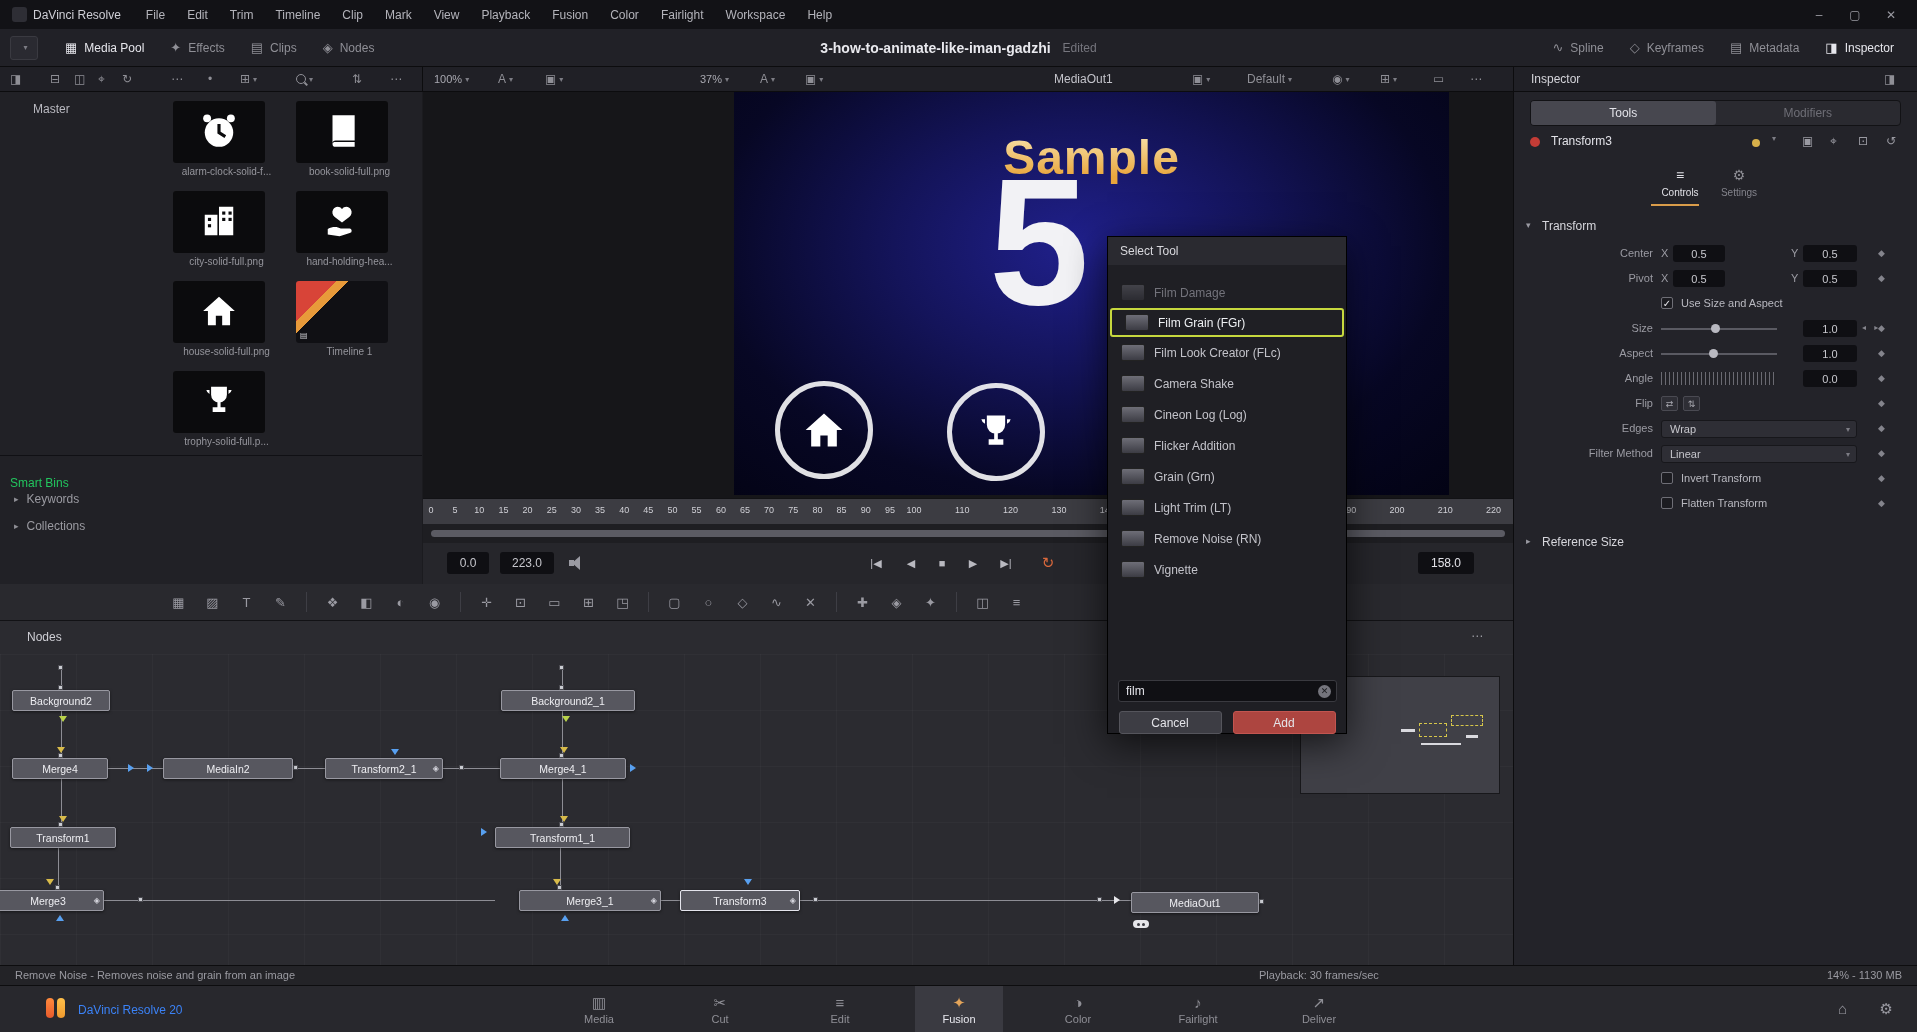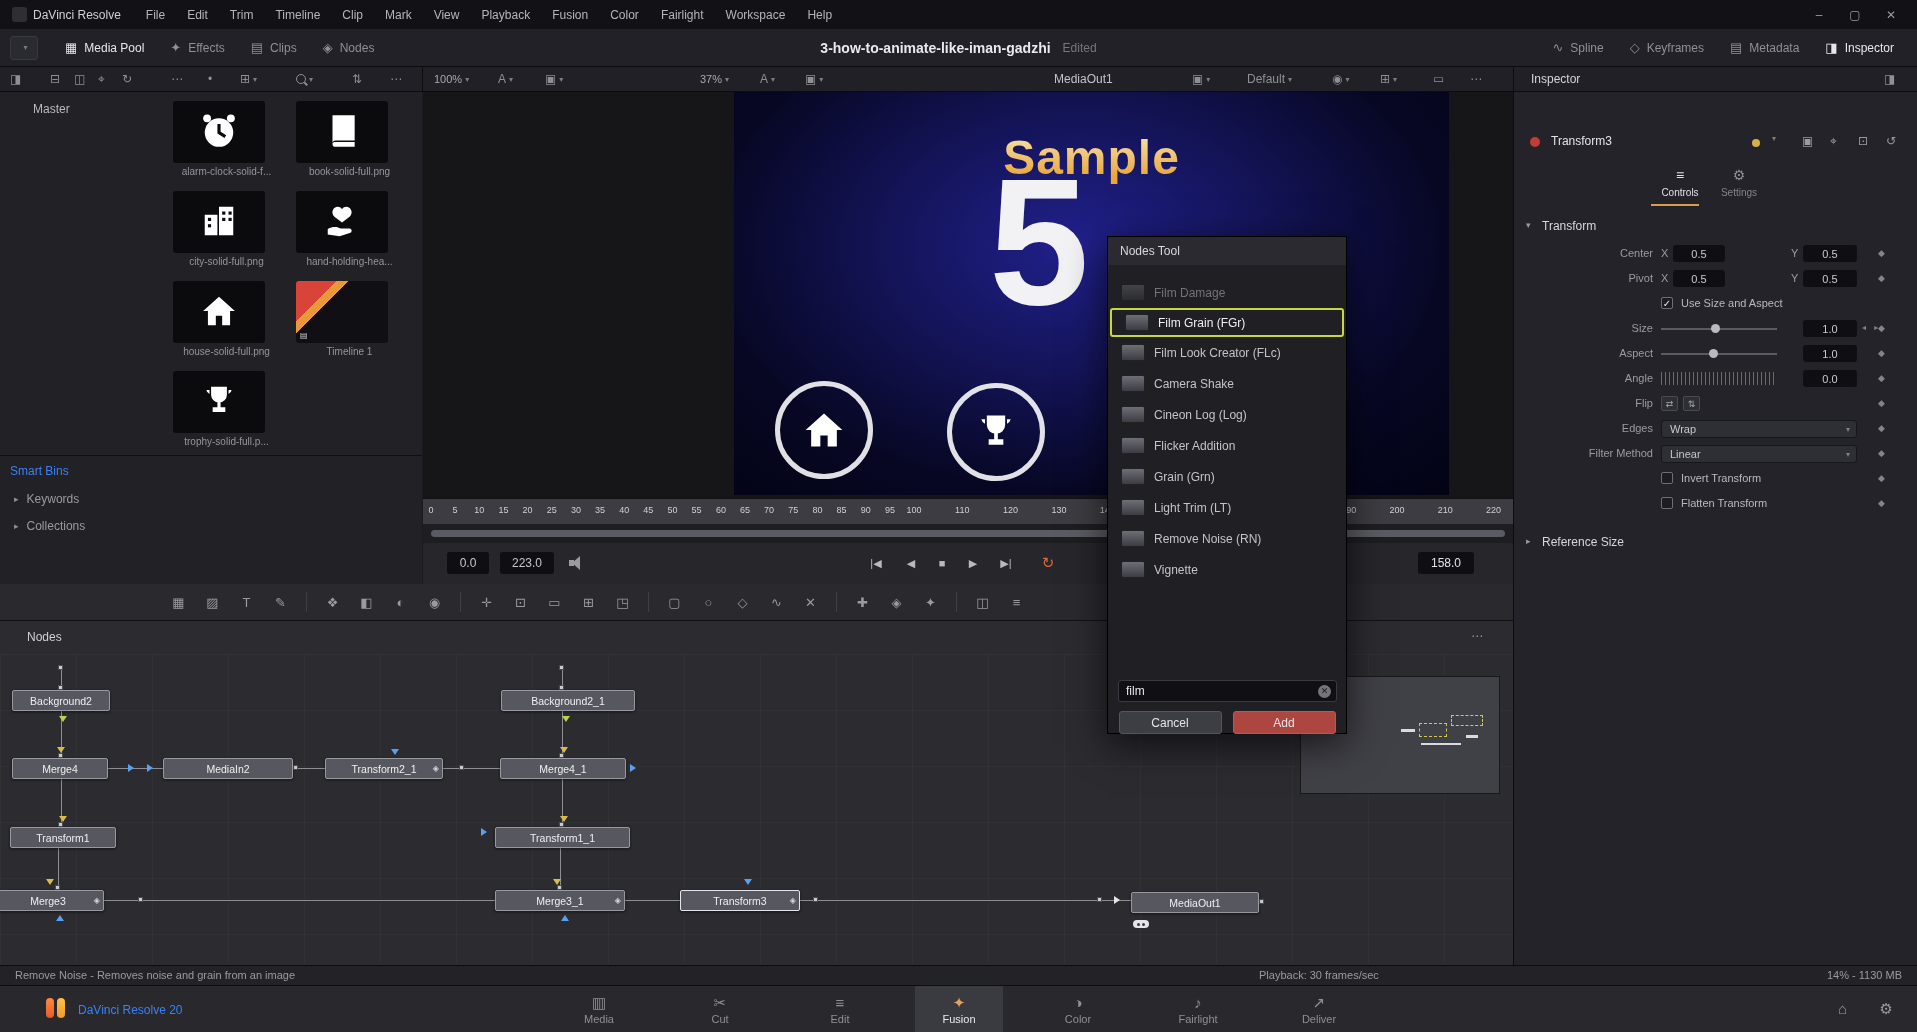--- a/index.html
+++ b/index.html
@@ -50,21 +50,21 @@
   #mp-grid{position:absolute;left:165px;top:4px;display:grid;grid-template-columns:123px 123px;grid-auto-rows:90px}
   .mp-item{position:relative;width:123px}
   .mp-thumb{position:absolute;left:8px;top:5px;width:92px;height:62px;background:#0b0b0d;
             border-radius:3px;display:flex;align-items:center;justify-content:center;overflow:hidden}
   .mp-thumb svg{width:38px;height:38px}
   .mp-label{position:absolute;left:0;top:70px;width:123px;text-align:center;color:#95959c;
             font-size:10px;white-space:nowrap;overflow:hidden}
   .tl-thumb{background:linear-gradient(135deg,#d84438 0 26%,#e89a3a 26% 34%,#101014 34%)}
   .tl-badge{position:absolute;left:4px;bottom:3px;color:#d8d8dd;font-size:8px}
   #mp-sep{position:absolute;left:0;top:363px;width:422px;height:1px;background:#101014}
-  #mp-smartbins{position:absolute;left:10px;top:372px;color:#3b82f6}
+  #mp-smartbins{position:absolute;left:10px;top:384px;color:#22c55e}
   .mp-tree-row{position:absolute;left:14px;display:flex;align-items:center;gap:8px;color:#9a9aa1}
   .mp-tree-row .ic{font-size:9px}
 
   
   #viewer{position:absolute;left:423px;top:92px;width:1090px;height:406px;background:#161619}
   #vframe{position:absolute;left:311px;top:0;width:715px;height:403px;
           background:radial-gradient(ellipse at 48% 38%,#20208c 0%,#14145a 35%,#070724 70%,#030314 100%)}
   #v-sample{position:absolute;left:0;top:38px;width:100%;text-align:center;font-size:48px;font-weight:bold;
             background:linear-gradient(180deg,#f7e0a8 10%,#e9a63c 85%);-webkit-background-clip:text;
             background-clip:text;color:transparent;letter-spacing:1px}
@@ -630,28 +630,28 @@
         <span class="tri" style="left:1114px;top:242px;border-left:6px solid #e6e6ea;border-top:4px solid transparent;border-bottom:4px solid transparent"></span>
         <div class="node" style="left:12px;top:36px;width:98px">Background2</div>
         <div class="node" style="left:501px;top:36px;width:134px">Background2_1</div>
         <div class="node" style="left:12px;top:104px;width:96px">Merge4</div>
         <div class="node" style="left:163px;top:104px;width:130px">MediaIn2</div>
         <div class="node" style="left:325px;top:104px;width:118px">Transform2_1<span class="node-badge">◈</span></div>
         <div class="node" style="left:500px;top:104px;width:126px">Merge4_1</div>
         <div class="node" style="left:10px;top:173px;width:106px">Transform1</div>
         <div class="node" style="left:495px;top:173px;width:135px">Transform1_1</div>
         <div class="node" style="left:-8px;top:236px;width:112px">Merge3<span class="node-badge">◈</span></div>
-        <div class="node" style="left:495px;top:236px;width:130px">Merge3_1<span class="node-badge">◈</span></div>
+        <div class="node" style="left:519px;top:236px;width:142px">Merge3_1<span class="node-badge">◈</span></div>
         <div class="node selected" style="left:680px;top:236px;width:120px">Transform3<span class="node-badge">◈</span></div>
         <div class="node" style="left:1131px;top:238px;width:128px">MediaOut1</div>
       </div>
   </div>
 
   <div id="dialog">
-    <div id="dlg-header">Nodes Tool</div>
+    <div id="dlg-header">Select Tool</div>
     <div id="dlg-list">
         <div class="dlg-item dimmed">
     <span class="dlg-ic"></span>
     <span>Film Damage</span>
         </div>
         <div class="dlg-item highlighted">
     <span class="dlg-ic"></span>
     <span>Film Grain (FGr)</span>
         </div>
         <div class="dlg-item normal">
@@ -692,20 +692,24 @@
       <span id="dlg-clear">✕</span>
     </div>
     <div id="dlg-buttons">
       <div class="dlg-btn" id="dlg-cancel">Cancel</div>
       <div class="dlg-btn" id="dlg-add">Add</div>
     </div>
   </div>
 
   <div id="insp-vline"></div>
   <div id="inspector">
+    <div id="insp-tabs">
+      <div class="insp-tab sel">Tools</div>
+      <div class="insp-tab">Modifiers</div>
+    </div>
     <div id="insp-node-row">
       <div id="node-dot"></div>
       <span id="insp-node-name">Transform3</span>
       <div id="kf-dot"></div>
       <span class="hdr-mini" style="left:258px;font-size:8px;color:#7c7c84">▾</span>
       <span class="hdr-mini" style="left:288px">▣</span>
       <span class="hdr-mini" style="left:316px">⌖</span>
       <span class="hdr-mini" style="left:344px">⊡</span>
       <span class="hdr-mini" style="left:372px">↺</span>
     </div>

